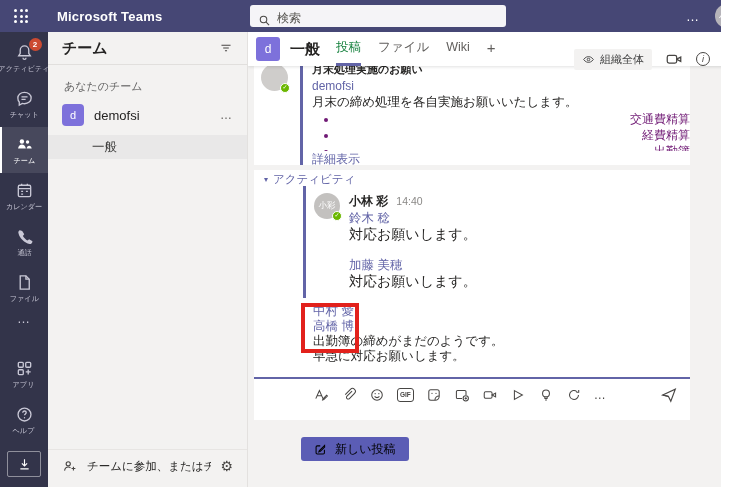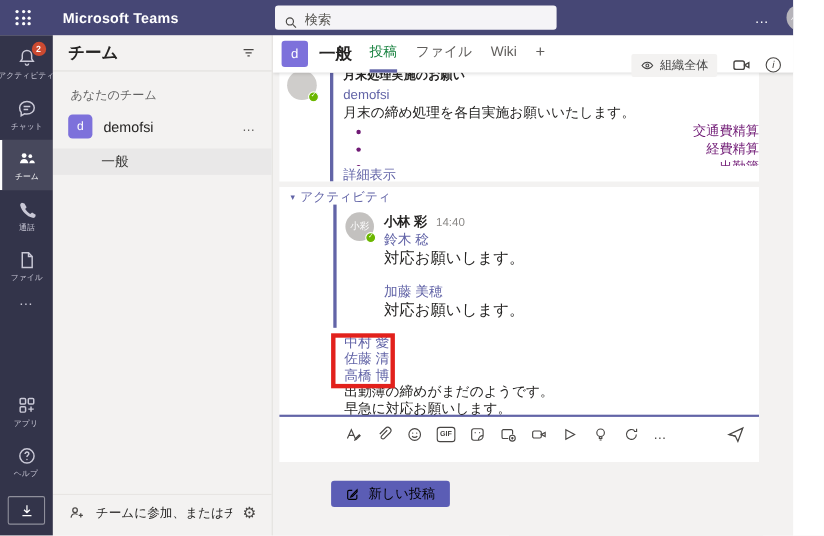--- a/index.html
+++ b/index.html
@@ -203,20 +203,29 @@
           <circle cx="7.3" cy="6.8" r="2.3"></circle>
             <circle cx="13.2" cy="7.3" r="1.8"></circle>
           <path d="M3.2 14.2c.5-2.7 2.1-4.1 4.1-4.1s3.6 1.4 4.1 4.1z"></path>
           <path d="M12.2 14.2c.3-1.9 1.3-3 2.7-3s2.4 1.1 2.7 3z"></path>
         </svg>
       </span>
       <span class="lbl">チーム</span>
     </div>
     <div class="rail-item">
       <span>
+        <svg viewBox="0 0 20 20" fill="none" stroke="currentColor" stroke-width="1.4">
+          <rect x="3.5" y="4.5" width="13" height="12" rx="1.5"></rect>
+          <path d="M3.5 8h13M7 4.5V3M13 4.5V3M6.5 11h2M11.5 11h2M6.5 13.8h2"></path>
+        </svg>
+      </span>
+      <span class="lbl">カレンダー</span>
+    </div>
+    <div class="rail-item">
+      <span>
         <svg viewBox="0 0 20 20" fill="currentColor" stroke="none">
           <path d="M5.2 3.4c-1 .3-2 1.4-1.6 2.8.6 2.7 2.1 5.2 4.3 7.4 2.2 2.2 4.7 3.7 7.4 4.3 1.4.4 2.5-.6 2.8-1.6l.3-1.3-3.5-2.1-1.8 1.4c-1.6-.9-3.9-3.2-4.8-4.8l1.4-1.8-2.1-3.5z"></path>
         </svg>
       </span>
       <span class="lbl">通話</span>
     </div>
     <div class="rail-item">
       <span>
         <svg viewBox="0 0 20 20" fill="none" stroke="currentColor" stroke-width="1.4">
           <path d="M5.5 3h6L15 6.5V17H5.5z"></path>
@@ -362,21 +371,20 @@
           </div>
         </div>
         <div class="reply2">
           <div class="mention">加藤 美穂</div>
           <div class="reply-text">対応お願いします。</div>
         </div>
       </div>
 
       <div class="compose">
         <div class="mention-line">中村 愛</div>
-        <div class="mention-line">佐藤 清</div>
         <div class="mention-line">高橋 博</div>
         <div class="draft-line">出勤簿の締めがまだのようです。</div>
         <div class="draft-line">早急に対応お願いします。</div>
       </div>
 
       <div class="toolbar">
         <span class="tb-icon">
           <svg viewBox="0 0 20 20" fill="none" stroke="currentColor" stroke-width="1.3">
             <path d="M3.5 14.5L8 4.5l4.5 10M5.2 11h5.6"></path>
             <path d="M12.5 14.8l4.5-4.5 1 1-4.5 4.5-1.5.5z"></path>

